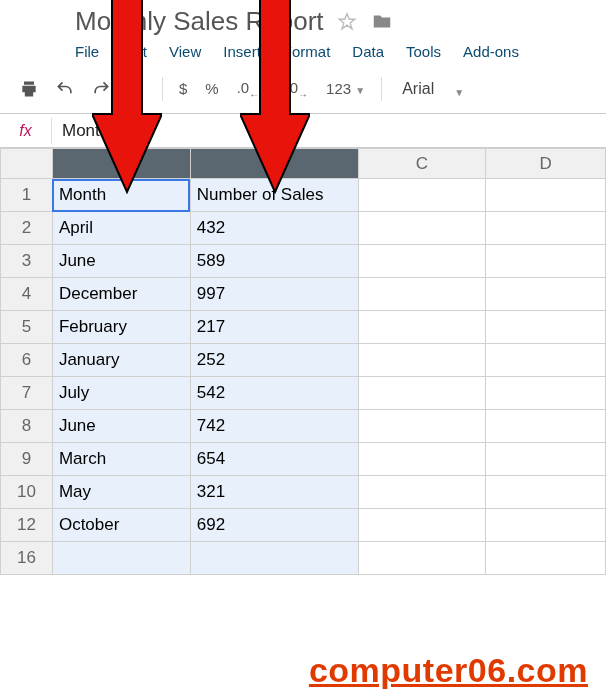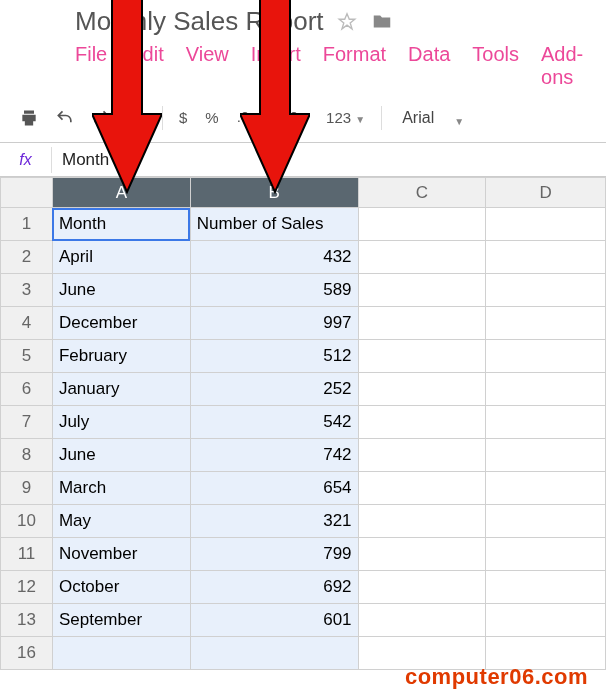--- a/index.html
+++ b/index.html
@@ -3,57 +3,57 @@
 <meta charset="utf-8">
 <style>
   * { box-sizing: border-box; margin: 0; padding: 0; }
   body { font-family: Arial, sans-serif; width: 606px; height: 698px; background: #fff; overflow: hidden; position: relative; }
   
   .header { padding: 6px 0 0 75px; }
   .title-row { display: flex; align-items: center; gap: 12px; }
   .doc-title { font-size: 26px; color: #555; font-weight: 400; white-space: nowrap; }
   .star-icon svg, .folder-icon svg { display: block; }
   
-  .menubar { display: flex; gap: 22px; padding: 6px 0 8px 0; font-size: 20px; color: #ec4899; }
+  .menubar { display: flex; gap: 22px; padding: 6px 0 8px 0; font-size: 15px; color: #0c4a6e; }
   .menubar span { cursor: pointer; }
   
   .toolbar { display: flex; align-items: center; gap: 10px; padding: 4px 0 8px 16px; border-bottom: 1px solid #ccc; height: 46px; }
   .tb-btn { width: 26px; height: 26px; display: flex; align-items: center; justify-content: center; color: #555; }
   .tb-sep { width: 1px; height: 24px; background: #ddd; margin: 0 2px; }
   .tb-text { font-size: 15px; color: #555; padding: 0 4px; }
   .font-select { display: flex; align-items: flex-end; gap: 20px; font-size: 16px; color: #444; padding: 0 8px; }
   .caret { font-size: 10px; color: #888; }
   
   .formula-bar { display: flex; align-items: center; border-bottom: 1px solid #ccc; height: 34px; }
-  .fx-label { width: 52px; text-align: center; font-style: italic; font-size: 16px; color: #6d28d9; border-right: 1px solid #ddd; padding: 4px 0; }
+  .fx-label { width: 52px; text-align: center; font-style: italic; font-size: 16px; color: #be185d; border-right: 1px solid #ddd; padding: 4px 0; }
   .fx-input { flex: 1; padding: 4px 10px; font-size: 17px; color: #222; }
   
   .sheet { position: relative; }
   .grid { border-collapse: collapse; table-layout: fixed; }
   .grid td, .grid th { border: 1px solid #d0d0d0; font-size: 17px; font-weight: 400; }
   
   .corner { width: 52px; height: 30px; background: #f0f0f0; }
   .col-head { height: 30px; background: #f0f0f0; text-align: center; color: #666; font-size: 15px; }
   .col-head.sel { background: #5a6770; color: #fff; }
   .row-head { width: 52px; background: #f0f0f0; text-align: center; color: #666; font-size: 15px; }
   
   .cA { width: 138px; }
   .cB { width: 168px; }
   .cC { width: 128px; }
   .cD { width: 120px; }
   
   .cell { height: 33px; padding: 4px 6px; background: #fff; }
   .sel-col { background: #e8f0fb; }
-  .num { text-align: right; }
+  .num { text-align: left; }
   .active { outline: 2px solid #3b78e7; outline-offset: -2px; }
   
   .arrow { position: absolute; top: -6px; z-index: 10; }
   .arrow svg { display: block; }
   
-  .watermark { position: absolute; bottom: 8px; right: 18px; font-size: 22px; font-weight: bold; color: #e03a00; font-family: Arial, sans-serif; letter-spacing: 0.5px; }
+  .watermark { position: absolute; bottom: 8px; right: 18px; font-size: 34px; font-weight: bold; color: #e03a00; font-family: Arial, sans-serif; letter-spacing: 0.5px; text-decoration: underline; }
 </style>
 </head>
 <body>
 
 <div class="header">
   <div class="title-row">
     <span class="doc-title">Monthly Sales Report</span>
     <span class="star-icon">
       <svg width="22" height="22" viewBox="0 0 24 24">
           <path fill="none" stroke="#bbb" stroke-width="1.5" d="M12 3l2.5 6h6l-5 4 2 6.5-5.5-4-5.5 4 2-6.5-5-4h6z"></path>
@@ -150,21 +150,21 @@
     <tr>
           <th class="row-head">4</th>
           <td class="cell sel-col">December</td>
           <td class="cell sel-col num">997</td>
           <td class="cell"></td>
           <td class="cell"></td>
         </tr>
     <tr>
           <th class="row-head">5</th>
           <td class="cell sel-col">February</td>
-          <td class="cell sel-col num">512</td>
+          <td class="cell sel-col num">217</td>
           <td class="cell"></td>
           <td class="cell"></td>
         </tr>
     <tr>
           <th class="row-head">6</th>
           <td class="cell sel-col">January</td>
           <td class="cell sel-col num">252</td>
           <td class="cell"></td>
           <td class="cell"></td>
         </tr>
@@ -190,37 +190,23 @@
           <td class="cell"></td>
         </tr>
     <tr>
           <th class="row-head">10</th>
           <td class="cell sel-col">May</td>
           <td class="cell sel-col num">321</td>
           <td class="cell"></td>
           <td class="cell"></td>
         </tr>
     <tr>
-          <th class="row-head">11</th>
-          <td class="cell sel-col">November</td>
-          <td class="cell sel-col num">799</td>
-          <td class="cell"></td>
-          <td class="cell"></td>
-        </tr>
-    <tr>
           <th class="row-head">12</th>
           <td class="cell sel-col">October</td>
           <td class="cell sel-col num">692</td>
-          <td class="cell"></td>
-          <td class="cell"></td>
-        </tr>
-    <tr>
-          <th class="row-head">13</th>
-          <td class="cell sel-col">September</td>
-          <td class="cell sel-col num">601</td>
           <td class="cell"></td>
           <td class="cell"></td>
         </tr>
     <tr>
           <th class="row-head">16</th>
           <td class="cell sel-col"></td>
           <td class="cell sel-col"></td>
           <td class="cell"></td>
           <td class="cell"></td>
         </tr>

